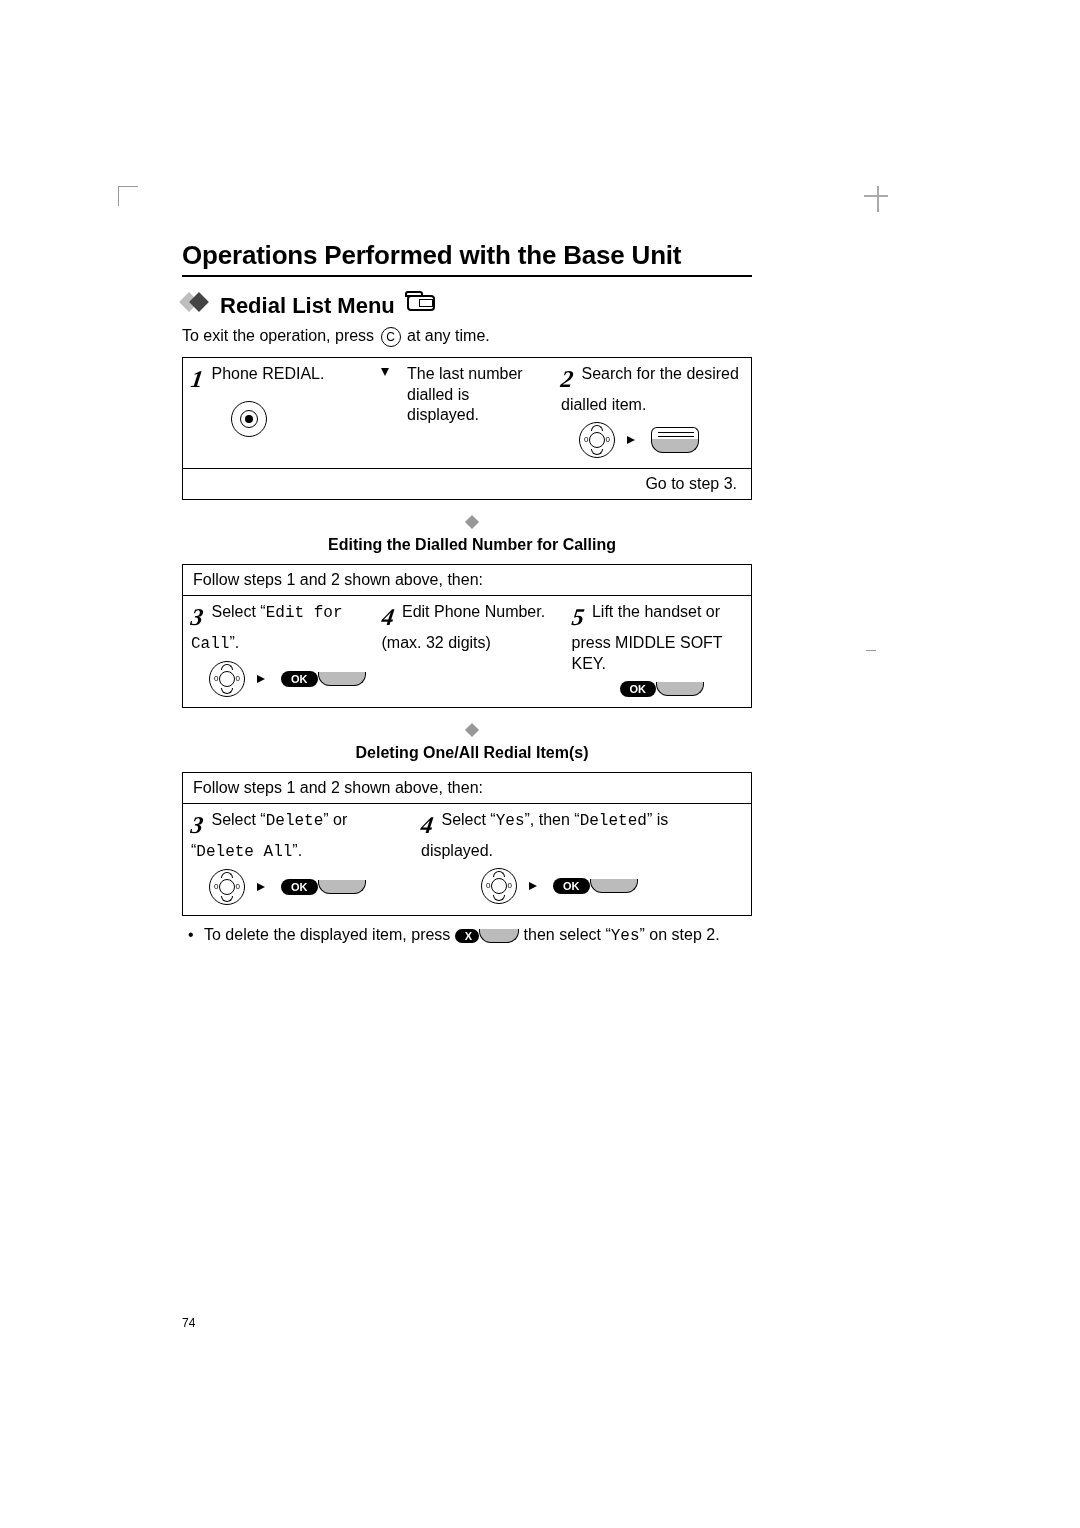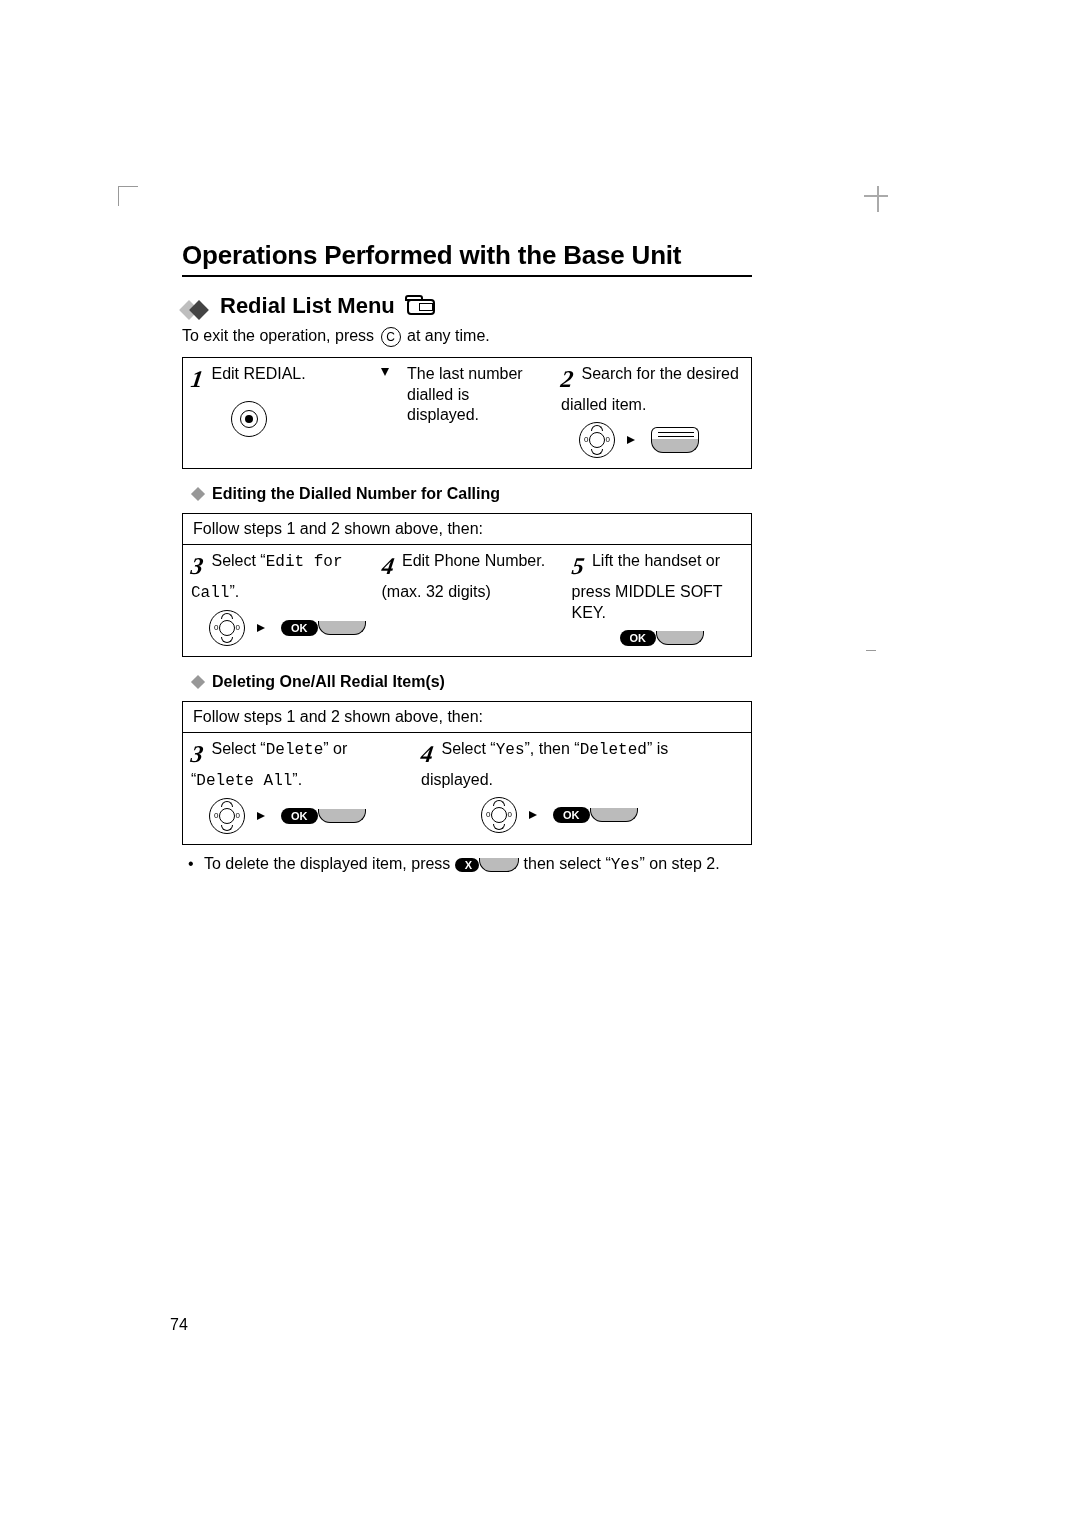--- a/index.html
+++ b/index.html
@@ -30,21 +30,21 @@
   }
   h1.main-title {
     font-size: 26px;
     font-weight: bold;
     margin: 0 0 4px 0;
     font-family: Arial, sans-serif;
     letter-spacing: -0.2px;
   }
   .hr-thick { border: none; border-top: 2.5px solid #000; margin: 4px 0 16px 0; }
 
-  .section-row { display: flex; align-items: flex-end; gap: 10px; margin-bottom: 6px; }
+  .section-row { display: flex; align-items: flex-start; gap: 10px; margin-bottom: 6px; }
   .diamond-db {
     position: relative; width: 28px; height: 18px; flex: 0 0 28px;
   }
   .diamond-db .d { position:absolute; width:14px; height:14px; transform: rotate(45deg); }
   .diamond-db .d1 { left:0; top:2px; background:#444; opacity:0.35; }
   .diamond-db .d2 { left:10px; top:2px; background:#444; }
   .diamond-sm {
     position: relative; width: 12px; height: 12px; flex: 0 0 12px;
   }
   .diamond-sm .d { position:absolute; width:10px; height:10px; transform: rotate(45deg); top:1px; left:1px; background:#444; opacity:0.55; }
@@ -110,31 +110,31 @@
 
   .carrier-lines { display:inline-block; vertical-align:middle; }
   .carrier-lines .topbar { width:48px; height:12px; border:1.5px solid #000; border-bottom:none; border-radius:6px 6px 0 0; position:relative; background:#fff;}
   .carrier-lines .topbar::after,.carrier-lines .topbar::before{content:"";position:absolute;left:6px;height:1.2px;background:#000;width:36px;}
   .carrier-lines .topbar::before{top:4px;} .carrier-lines .topbar::after{top:8px;}
   .carrier-lines .bot { width:48px;height:14px;border:1.5px solid #000;border-top:none;border-radius:0 0 12px 12px;background:#bbb;margin-top:0;}
 
   .graphics-row { display:flex; align-items:center; gap:6px; margin-top:6px; padding-left:18px;}
   .cell-step1 { width: 190px; flex:0 0 190px;}
   .cell-step1b{ width:180px; flex:0 0 180px;}
-  .sub-heading-row { display:flex; align-items:center; gap:8px; margin: 16px 0 4px 10px; }
+  .sub-heading-row { display:flex; align-items:center; gap:8px; margin: 16px 0 4px 10px; flex-direction: column; }
   .sub-heading { font-size:16px; font-weight:bold; }
   .panel-intro { padding:6px 10px; font-size:16px; border-bottom:1px solid #000; }
 
   .cell3c .c { flex:0 0 190px; }
   .cell3c .c:last-child { flex:1; }
 
   .footnote { font-size:16px; margin:10px 0 0 6px; display:flex; gap:8px; align-items:flex-start;}
   .bullet { flex:0 0 8px; }
 
-  .pagenum { position:absolute; left:170px; top:1316px; font-size:16px; }
+  .pagenum { position:absolute; left:182px; top:1316px; font-size:12px; }
 
   .goto-row { text-align:right; padding:6px 14px; font-size:16px;}
 </style>
 </head>
 <body>
 
 <div class="crop-tl"></div>
 <div class="crop-bar-v"></div>
 <div class="crop-bar-h"></div>
 <div class="crop-r"></div>
@@ -161,21 +161,21 @@
     <span>To exit the operation, press </span>
     <span class="circle-c">C</span>
     <span> at any time.</span>
   </p>
 
   <div class="panel">
     <div class="panel-row">
       <div class="panel-cell cell-step1">
         <span class="stepnum">1</span>
         <span class="step-text">
-          <span>Edit </span><b class="strong">REDIAL</b><span>.</span>
+          <span>Phone </span><b class="strong">REDIAL</b><span>.</span>
         </span>
         <div class="graphics-row" style="padding-left:40px;">
           <span class="nav-circle">
               <span class="outer"></span>
               <span class="inner"></span>
               <span class="dot"></span>
             </span>
         </div>
       </div>
       <div class="panel-cell cell-step1b">
@@ -196,20 +196,23 @@
               <span class="zero zl">0</span>
               <span class="zero zr">0</span>
             </span>
           <span class="arrow-under"></span>
           <span class="carrier-lines">
               <div class="topbar"></div>
               <div class="bot"></div>
             </span>
         </div>
       </div>
+    </div>
+    <div class="panel-sep-h goto-row">
+      <span>Go to step </span><b class="strong">3</b><span>.</span>
     </div>
   </div>
 
   <div class="sub-heading-row">
     <span class="diamond-sm">
         <span class="d"></span>
       </span>
     <span class="sub-heading">Editing the Dialled Number for Calling</span>
   </div>
   <div class="panel">

